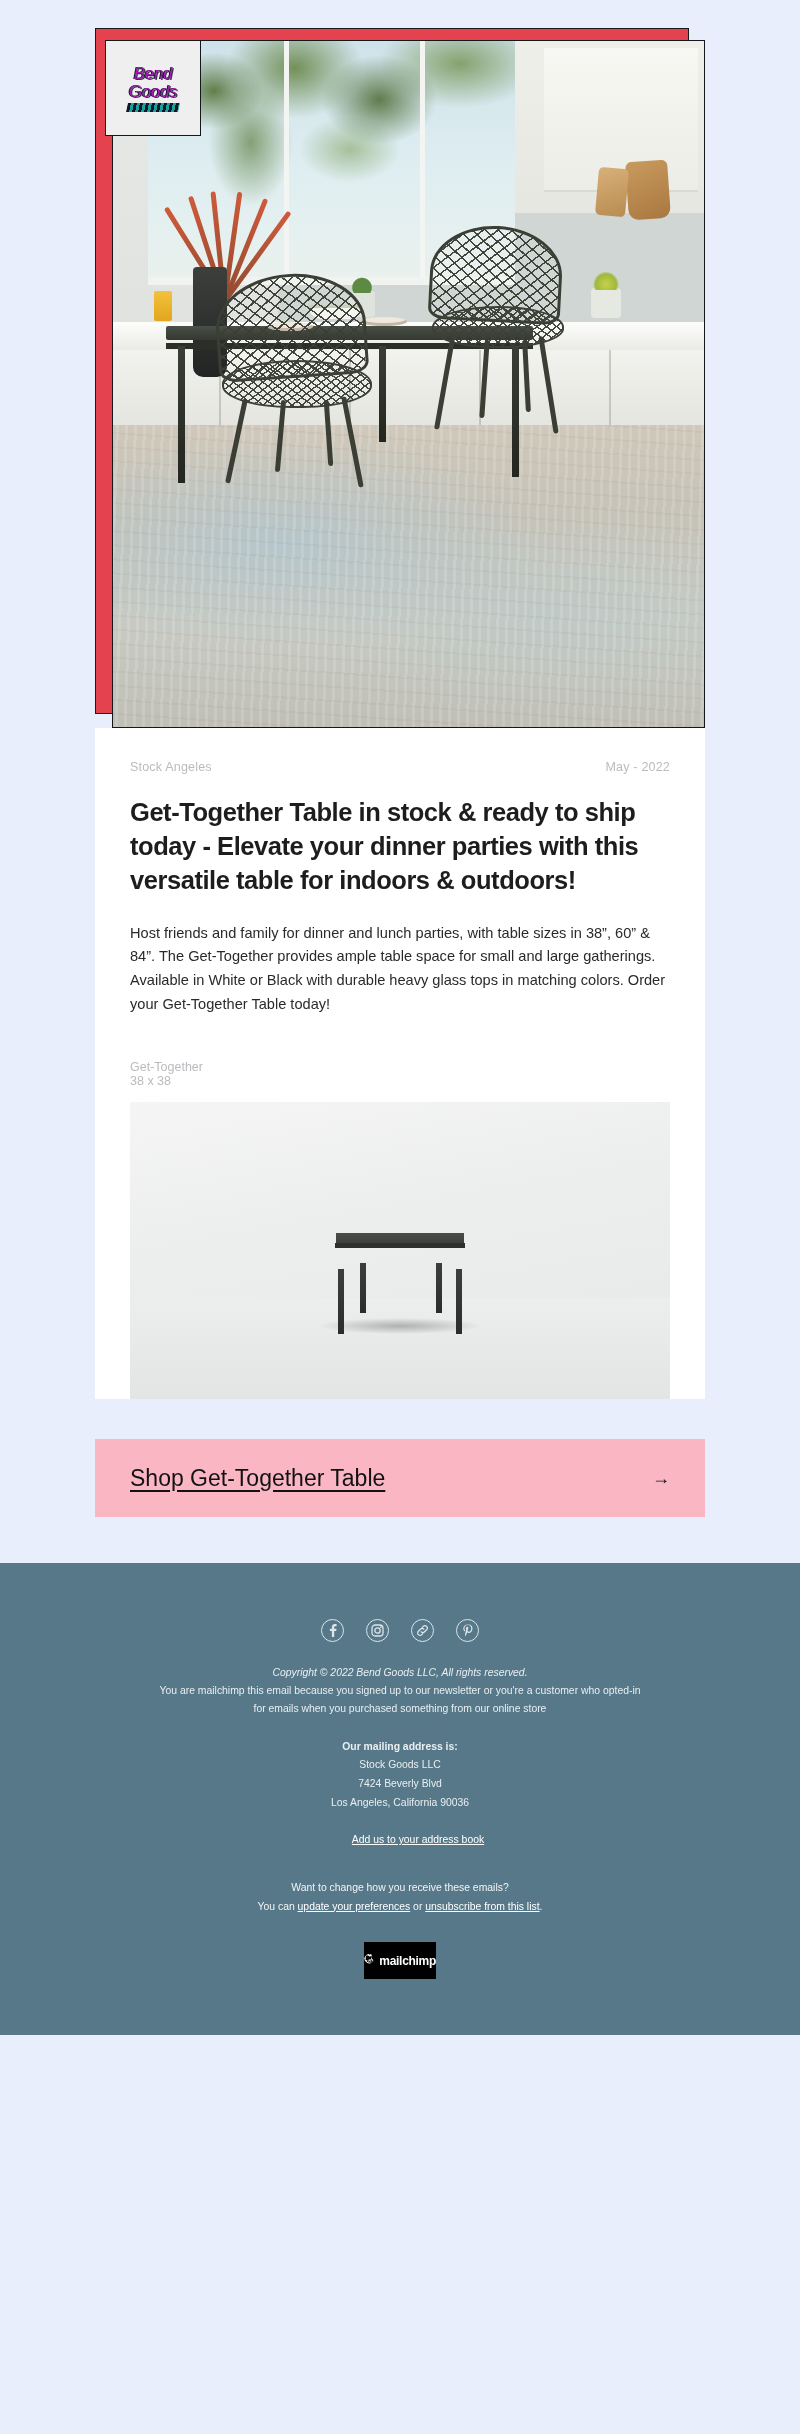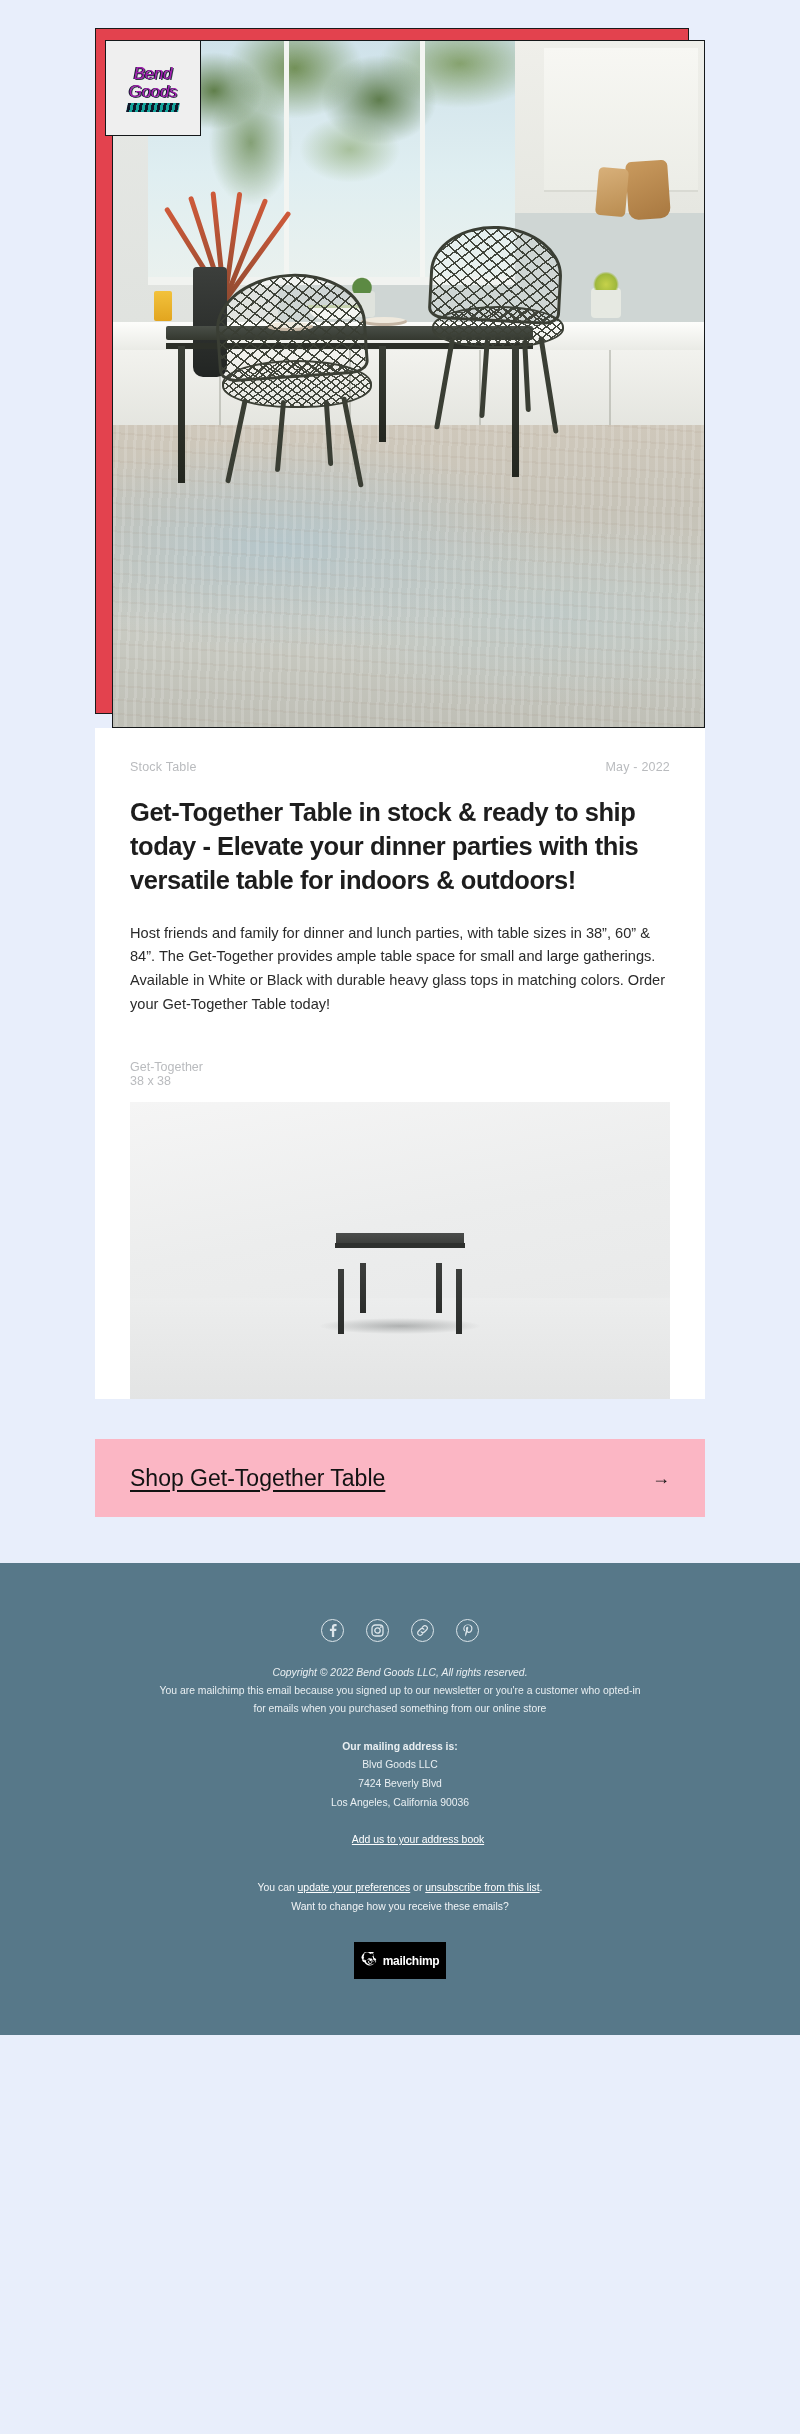--- a/index.html
+++ b/index.html
@@ -327,21 +327,21 @@
     margin-top: 20px; font-size: 10.4px; line-height: 1.78; color: #E9EFF2;
   }
   .faddr .b { font-weight: 700; }
   .flink {
     color: #FFFFFF; text-decoration: underline; cursor: pointer;
   }
   .fadd-book { margin-top: 22px; font-size: 10.4px; padding-left: 36px; }
   .fprefs { margin-top: 34px; font-size: 10.4px; line-height: 1.78; }
   .mcbadge {
     margin: 26px auto 0;
-    width: 92px; height: 37px;
+    width: 72px; height: 37px;
     background: #000000;
     display: flex; align-items: center; justify-content: center; gap: 5px;
     cursor: pointer;
   }
   .mcbadge .mcword {
     color: #fff; font-size: 12px; font-weight: 700; letter-spacing: -0.3px;
   }
 </style>
 </head>
 <body>
@@ -419,21 +419,21 @@
         <span class="l2">Goods</span>
         <span class="lbar"></span>
       </div>
     </div>
   </div>
 </div>
 
 <div class="card">
 
   <div class="meta-row">
-    <span>Stock Table</span>
+    <span>Stock Angeles</span>
     <span>May - 2022</span>
   </div>
 
   <h1 class="headline">Get-Together Table in stock &amp; ready to ship today - Elevate your dinner parties with this versatile table for indoors &amp; outdoors!</h1>
 
   <p class="bodytext">Host friends and family for dinner and lunch parties, with table sizes in 38”, 60” &amp; 84”. The Get-Together provides ample table space for small and large gatherings. Available in White or Black with durable heavy glass tops in matching colors. Order your Get-Together Table today!</p>
 
   <div class="prod-meta">
     <span>Get-Together</span>
     <span>38 x 38</span>
@@ -487,34 +487,34 @@
   </div>
 
   <div class="fcopy">
     <div class="ital">Copyright © 2022 Bend Goods LLC, All rights reserved.</div>
     <div>You are mailchimp this email because you signed up to our newsletter or you're a customer who opted-in</div>
     <div>for emails when you purchased something from our online store</div>
   </div>
 
   <div class="faddr">
     <div class="b">Our mailing address is:</div>
-    <div>Blvd Goods LLC</div>
+    <div>Stock Goods LLC</div>
     <div>7424 Beverly Blvd</div>
     <div>Los Angeles, California 90036</div>
   </div>
 
   <div class="fadd-book">
     <span class="flink">Add us to your address book</span>
   </div>
 
   <div class="fprefs">
+    <div>Want to change how you receive these emails?</div>
     <div>
       <span>You can </span><span class="flink">update your preferences</span><span> or </span><span class="flink">unsubscribe from this list</span><span>.</span>
     </div>
-    <div>Want to change how you receive these emails?</div>
   </div>
 
   <div class="mcbadge">
     <svg width="17" height="17" viewBox="0 0 24 24">
       <path fill="#ffffff" d="M17.6 9.4c.3-.05.6-.05.85 0 .15-.35.17-.94.04-1.58-.2-.96-.47-1.54-1.02-1.45-.56.09-.58.78-.38 1.74.11.54.31 1 .51 1.29zM13.3 10.2c.4.18.65.3.75.2.06-.07.04-.2-.06-.37-.2-.35-.63-.7-1.07-.89-.92-.39-2.01-.26-2.85.34-.28.2-.54.49-.5.66.01.06.05.1.16.12.24.03.1-.01.82-.23.75-.23 1.58-.26 2.75.17zM12.6 10.6c-.69.11-1.07.34-1.31.55-.2.19-.33.39-.33.53l.05.12.1.04c.14 0 .45-.13.45-.13.86-.31 1.43-.27 1.99-.21.31.03.46.05.53-.06.02-.03.04-.1-.02-.2-.14-.24-.75-.65-1.46-.64zM16.2 12.1c.35.17.73.1.86-.15.13-.25-.05-.6-.4-.77-.35-.17-.73-.1-.86.15-.13.25.05.6.4.77zM18.2 10.3c-.28 0-.52.31-.52.69 0 .38.23.69.52.69.29 0 .52-.31.52-.69 0-.38-.23-.69-.52-.69zM7.6 15.3c-.07-.09-.19-.06-.3-.04-.08.02-.17.03-.27.03-.21 0-.39-.09-.49-.25-.13-.2-.12-.5.02-.84l.07-.15c.22-.5.6-1.33.18-2.13-.31-.6-.83-.97-1.45-1.05-.6-.08-1.21.15-1.6.59-.62.7-.72 1.65-.6 1.98.05.12.12.16.17.16.11.01.26-.06.36-.32l.03-.09c.04-.13.12-.38.25-.57.15-.23.39-.39.67-.44.28-.05.57.0.81.16.41.27.57.77.4 1.24-.09.25-.23.72-.2 1.11.06.78.54 1.1.97 1.13.42.02.71-.21.79-.38.04-.1.01-.16-.01-.18z"></path>
       <path fill="#ffffff" d="M21.4 13.9c-.01-.05-.1-.36-.22-.74l-.25-.66c.49-.73.5-1.39.43-1.76-.07-.45-.26-.83-.64-1.23-.37-.4-1.14-.81-2.22-1.11l-.57-.16c0-.02-.03-1.34-.05-1.9-.02-.41-.06-1.05-.25-1.68-.23-.86-.64-1.61-1.15-2.09.99-1.03 1.61-2.16 1.61-3.13 0-1.87-2.29-2.43-5.11-1.26l-.6.25-1.08-1.06C8.04-4.4 -1.96 6.72 1.24 9.43l.7.6c-.18.47-.25.99-.2 1.56.07.73.45 1.43 1.06 1.97.58.52 1.34.85 2.08.85 1.22 2.82 4.01 4.55 7.27 4.65 3.5.1 6.44-1.54 7.67-4.49.08-.21.42-1.13.42-1.95 0-.82-.46-1.16-.76-1.16-.17 0-.33.06-.45.16-.12.1-.21.25-.23.44-.03.31-.28.85-.61 1.19-.65.65-1.53.87-2.41.78-.86-.09-1.53-.55-1.7-1.13-.03-.1-.03-.2 0-.29.04-.12.14-.22.34-.27 1.1-.25 1.6-.88 1.6-1.56 0-.38-.14-.75-.41-1.06-.33-.38-.83-.6-1.41-.6-.95 0-1.83.52-2.2 1.3-.05.1-.09.21-.12.32-.28-.06-.64-.07-1.02-.07-1.62.03-2.96.82-3.53 1.56-.09.12-.02.18.03.21.18.09.43-.23 1.06-.64.8-.52 1.88-.73 2.88-.59.43.06.83.2 1.15.4.03.29.15.57.35.8.41.47 1.06.7 1.7.63.3-.03.57-.12.79-.26.03.44-.02.89-.17 1.32-.11.31-.39.79-.9 1.07-.34.19-.75.29-1.16.29-.86 0-1.58-.43-1.86-1.05-.06-.14-.1-.3-.11-.46-.01-.15.03-.31.11-.44.06-.1.12-.17.2-.23.48-.38 1.02-.46 1.46-.4.13.02.22.01.26-.04.05-.07.01-.18-.1-.27-.28-.21-.72-.35-1.22-.31-.68.05-1.24.37-1.58.92-.27.43-.33.95-.22 1.45.31 1.42 1.69 2.25 3.23 2.08 1.01-.11 1.84-.61 2.3-1.41.39-.68.48-1.46.36-2.23.47.21 1.04.31 1.65.29 1.06-.03 2.05-.47 2.73-1.21.12-.13.22-.27.31-.41.06.2.09.41.09.62 0 .62-.27 1.39-.34 1.57-1.09 2.6-3.69 4.03-6.8 3.94-3.33-.1-6.14-2.09-6.79-5.09-.04-.18-.07-.36-.09-.54-.22.02-.44.03-.66.02-.6-.02-1.18-.27-1.63-.68-.46-.41-.74-.93-.79-1.47-.06-.68.18-1.28.63-1.66.07-.06.14-.11.22-.15l-.04-.05c-.91-1.07-.83-2.73.18-4.38C4.07 1.86 6.2.64 8.17.51c1.44-.09 2.73.39 3.76 1.41l.91.89.58-.25c1.14-.48 2.23-.68 3.01-.55.51.09.9.32 1.1.66.3.5.2 1.28-.28 2.13-.31.55-.75 1.1-1.27 1.6l.31.35c.5.57.84 1.33.99 2.19.11.62.11 1.2.09 1.61l-.01.24.46.13c1.12.31 1.87.74 2.16 1.05.26.28.4.53.45.82.06.37-.04.78-.3 1.19l.2.55c.12.35.2.63.21.68z"></path>
       <text x="0" y="0" fill="none"></text>
     </svg>
     <span class="mcword">mailchimp</span>
   </div>

